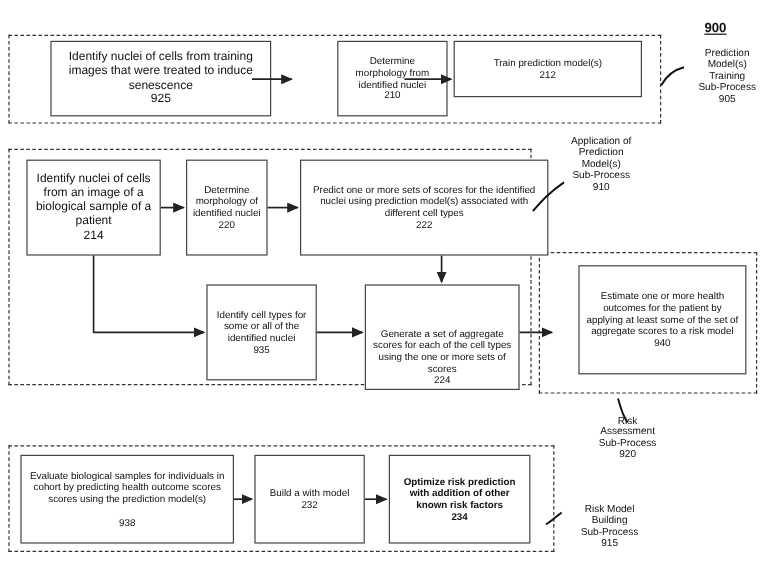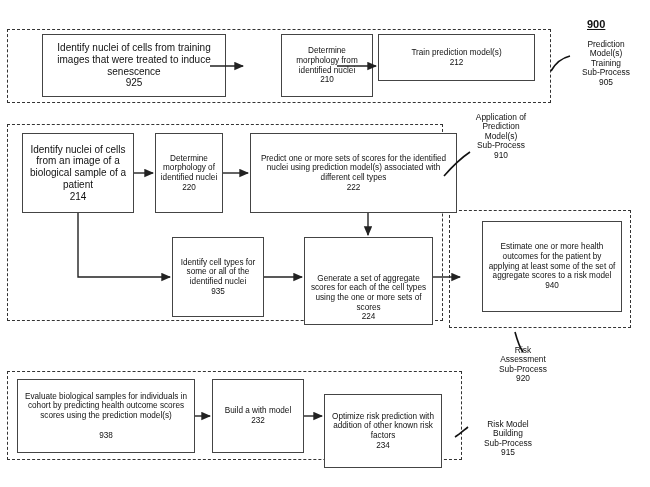--- a/index.html
+++ b/index.html
@@ -142,21 +142,21 @@
   <div class="node" style="left:17px; top:379px; width:178px; height:74px; font-size:8.2px;gap:10px;">
     <span class="txt">Evaluate biological samples for individuals in cohort by predicting health outcome scores scores using the prediction model(s)</span>
     <span class="ref">938</span>
   </div>
 
   <div class="node" style="left:212px; top:379px; width:92px; height:74px; font-size:8.2px;">
     <span class="txt">Build a with model</span>
     <span class="ref">232</span>
   </div>
 
-  <div class="node" style="left:324px; top:394px; width:118px; height:74px; font-size:8.2px;">
+  <div class="node" style="left:324px; top:379px; width:118px; height:74px; font-size:8.2px;font-weight:bold;">
     <span class="txt">Optimize risk prediction with addition of other known risk factors</span>
     <span class="ref">234</span>
   </div>
 
   <div class="callout" style="left:566px; top:40px; width:80px; font-size:8.4px;">Prediction
 Model(s)
 Training
 Sub-Process
 905</div>
 

